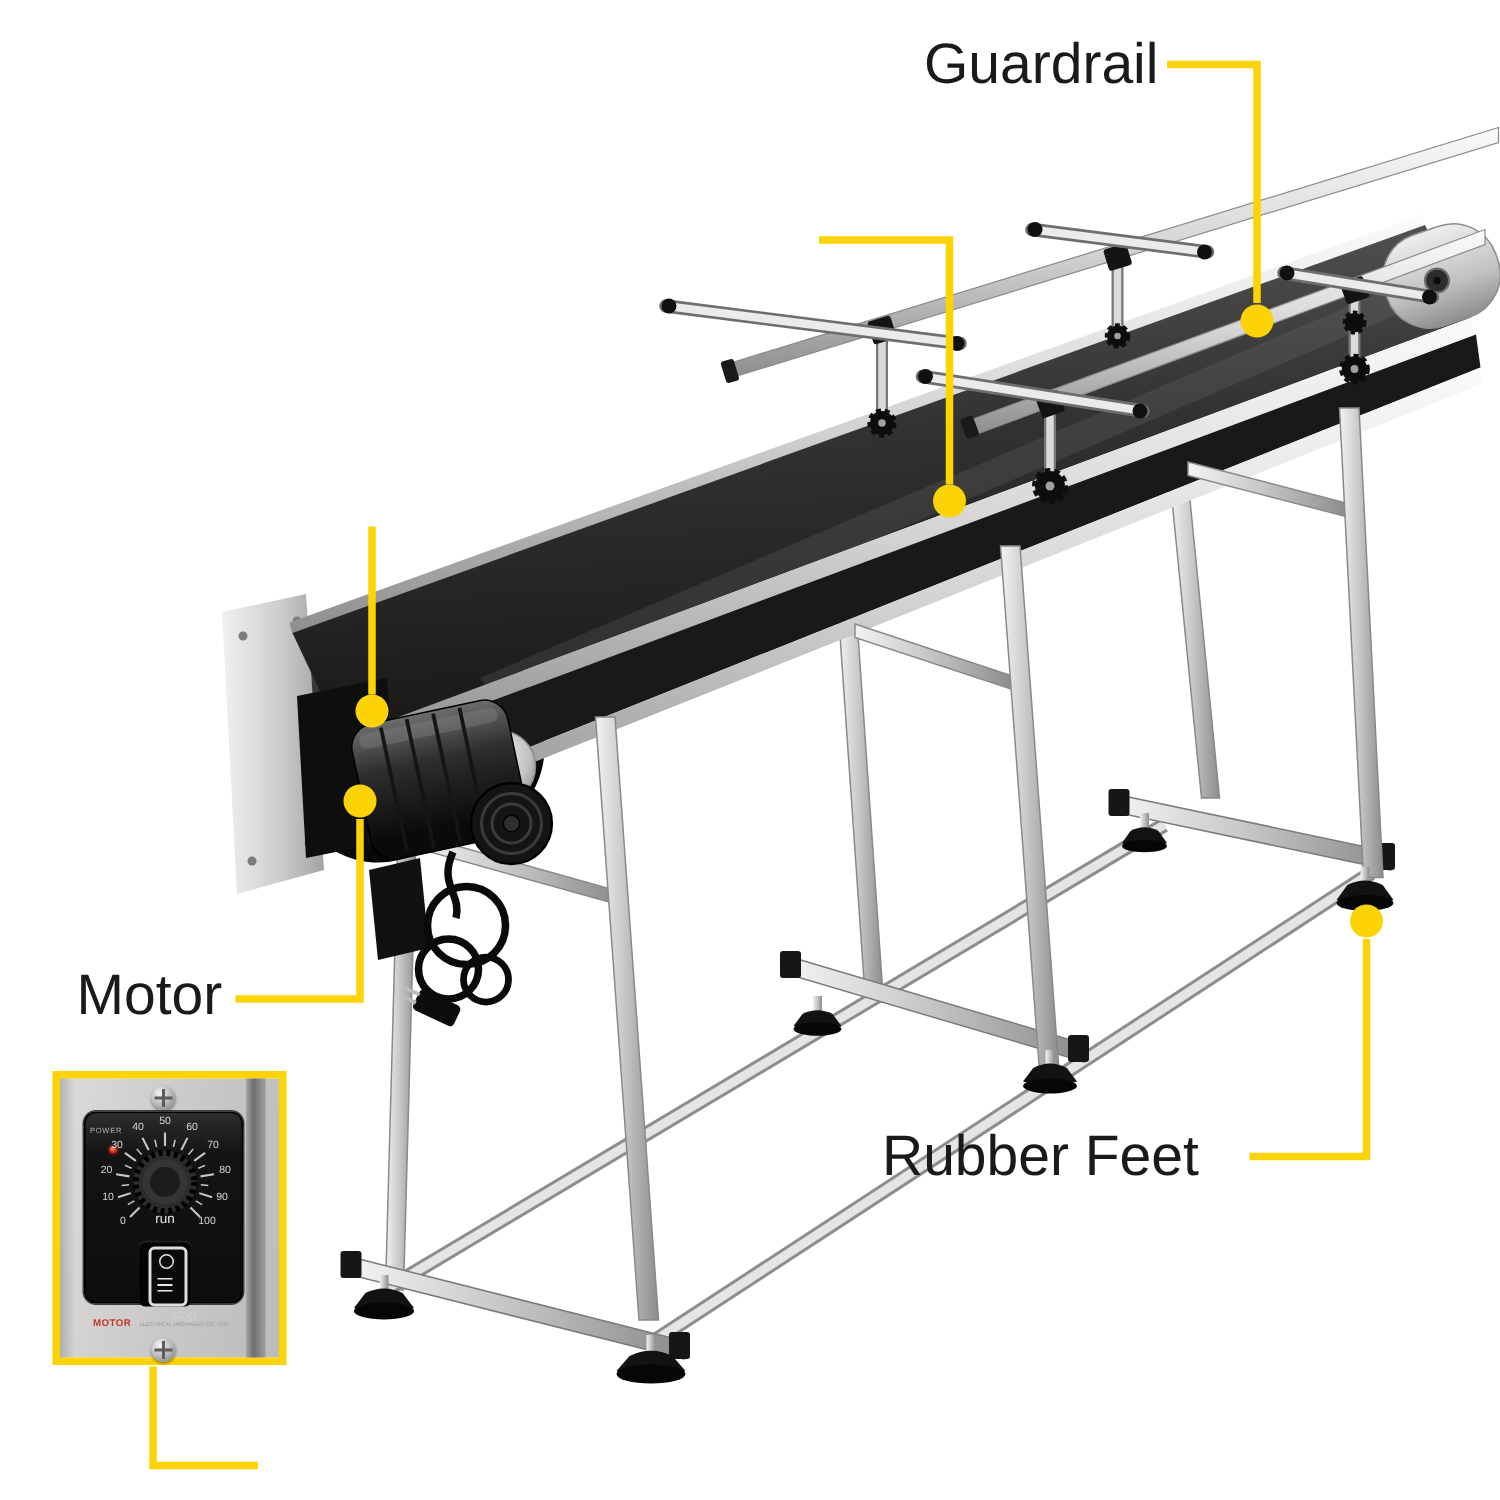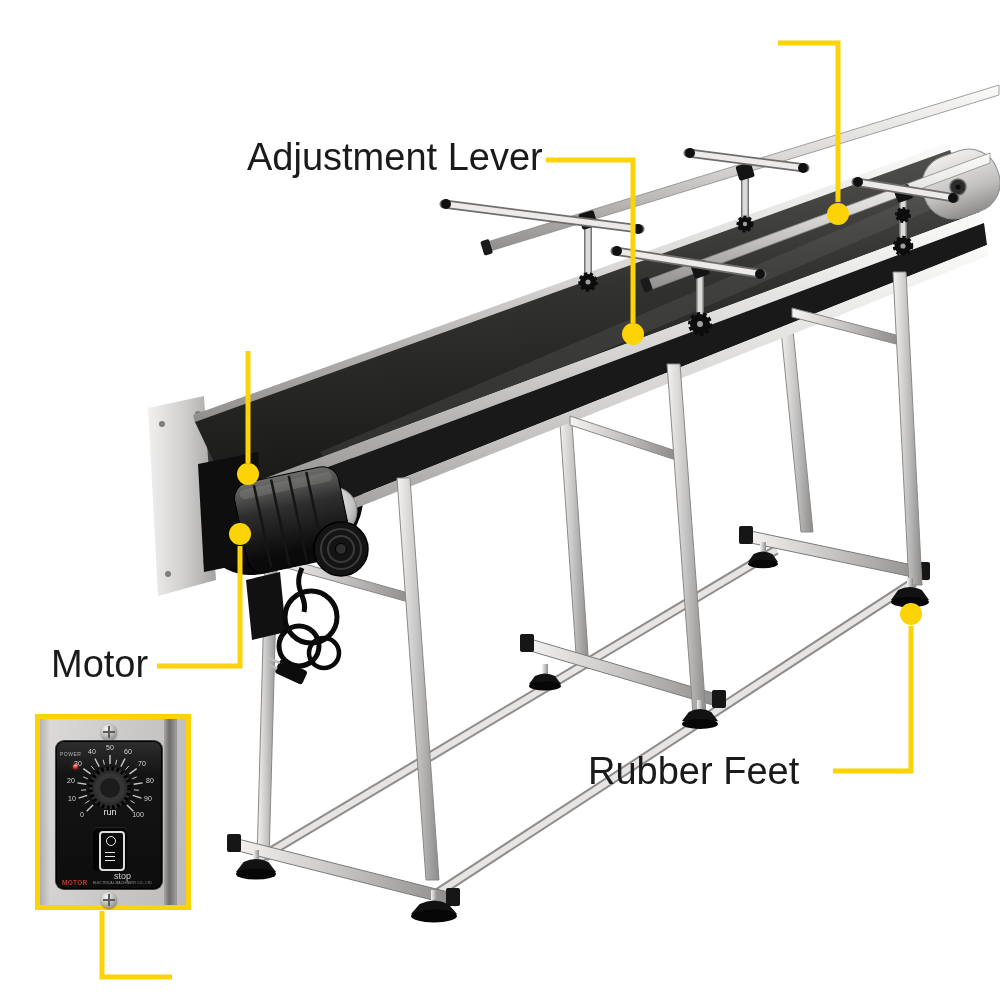--- a/index.html
+++ b/index.html
@@ -25,21 +25,21 @@
          background:linear-gradient(90deg,rgba(0,0,0,.18),rgba(0,0,0,0));}
   .screw{position:absolute;left:61px;width:16px;height:16px;border-radius:50%;
          background:radial-gradient(circle at 35% 30%,#f6f6f4,#b3b2b0 55%,#767674);
          box-shadow:0 1px 2px rgba(0,0,0,.45);}
   .screw::before,.screw::after{content:"";position:absolute;background:#5c5c5a;}
   .screw::before{left:2px;top:7px;width:12px;height:2px;}
   .screw::after{left:7px;top:2px;width:2px;height:12px;}
   #screw-top{top:5px;}
   #screw-bottom{top:173px;}
 
-  #panel{position:absolute;left:16px;top:22px;width:106px;height:148px;border-radius:8px;
+  #panel{position:absolute;left:16px;top:22px;width:106px;height:128px;border-radius:8px;
          background:linear-gradient(180deg,#2e2e2e 0%,#141414 22%,#0d0d0d 100%);
          box-shadow:inset 0 0 0 1px #000,0 0 0 1px #3c3c3c;}
   #panel *{position:absolute;}
   #dial-ticks{left:0;top:0;width:106px;height:116px;}
   .power-lbl{left:4px;top:10px;font-size:5px;letter-spacing:.5px;color:#b4b3b1;}
   .led{left:17px;top:23px;width:5px;height:5px;border-radius:50%;
        background:radial-gradient(circle at 40% 35%,#ff8d7e,#d11708 70%);box-shadow:0 0 3px #e23;}
   .dialnum{width:20px;text-align:center;font-size:7px;color:#d6d5d3;}
   .dn0{left:16px;top:70px;}  .dn1{left:6px;top:54px;}   .dn2{left:5px;top:36px;}
   .dn3{left:12px;top:19px;}  .dn4{left:26px;top:7px;}   .dn5{left:44px;top:3px;}
@@ -298,21 +298,21 @@
     <polyline points="248,351 248,463"></polyline>
     <circle cx="248" cy="474" r="11" fill="#FCD307" stroke="none"></circle>
     <polyline points="157,666 240,666 240,546"></polyline>
     <circle cx="240" cy="534" r="11" fill="#FCD307" stroke="none"></circle>
     <polyline points="833,771 911,771 911,626"></polyline>
     <circle cx="911" cy="614" r="11" fill="#FCD307" stroke="none"></circle>
     <polyline points="102,911 102,977 172,977"></polyline>
   </g>
 </svg>
 
-  <div class="lbl" id="lbl-adjustment">Adjustment Lever</div>
+  <div class="lbl" id="lbl-guardrail">Guardrail</div>
   <div class="lbl" id="lbl-motor">Motor</div>
   <div class="lbl" id="lbl-rubber">Rubber Feet</div>
 
   <div id="inset">
     <div class="metal-strip"></div>
     <div class="plate-shade"></div>
     <div class="screw" id="screw-top"></div>
     <div class="screw" id="screw-bottom"></div>
     <div id="panel">
       <span class="power-lbl">POWER</span>

